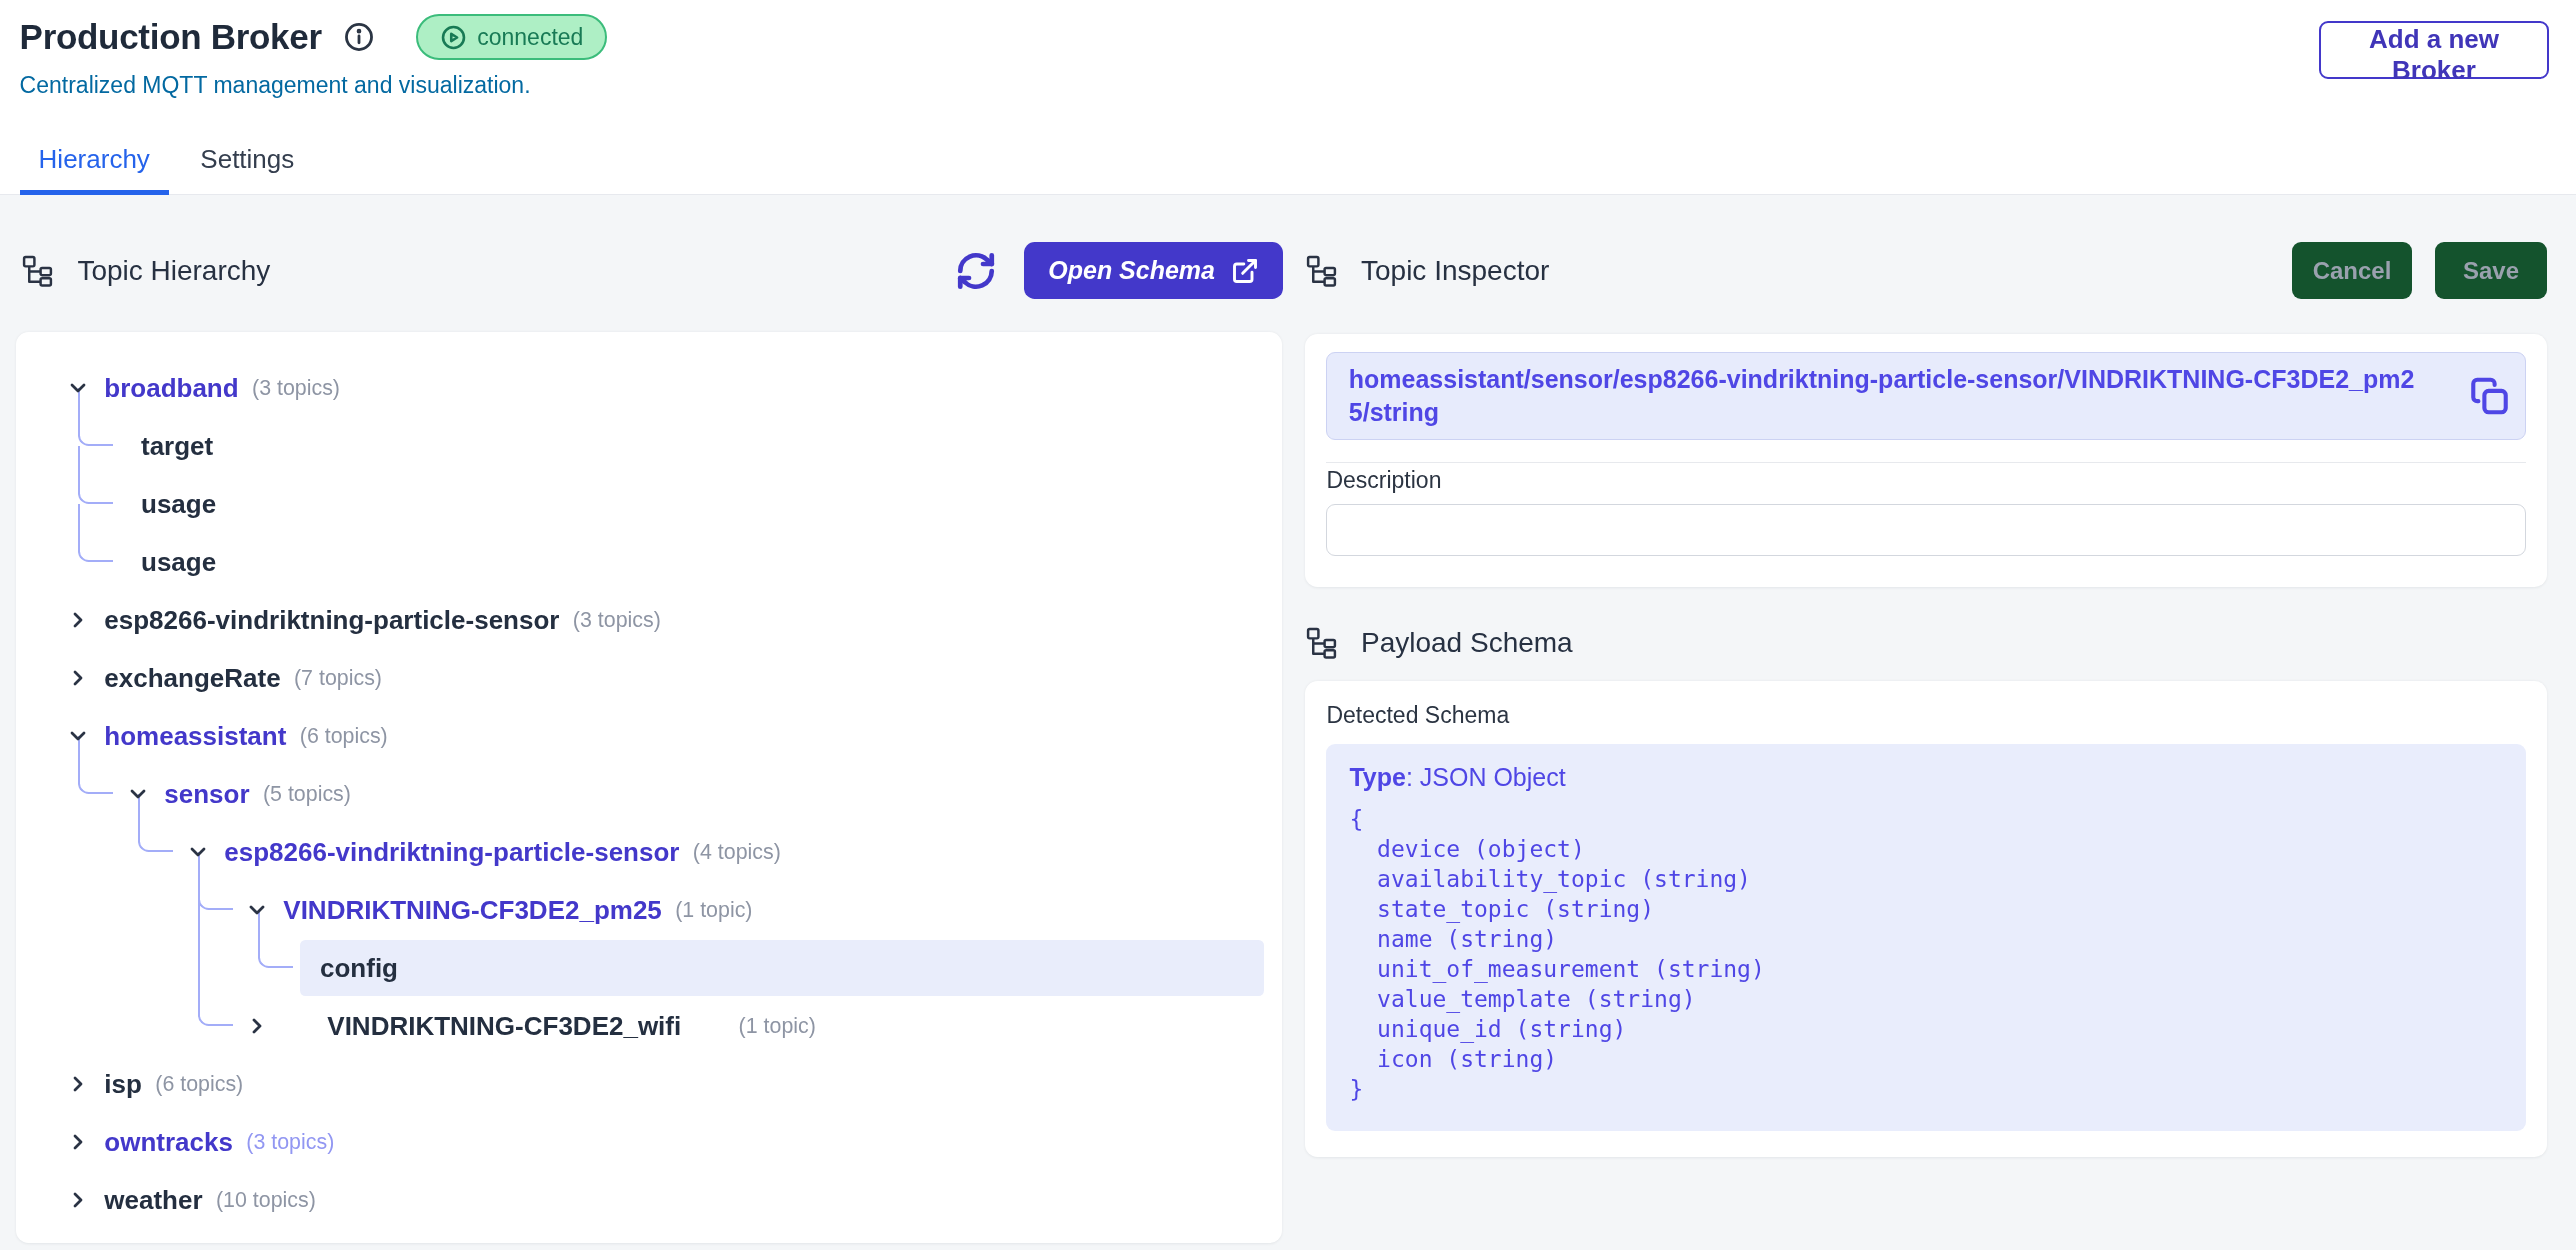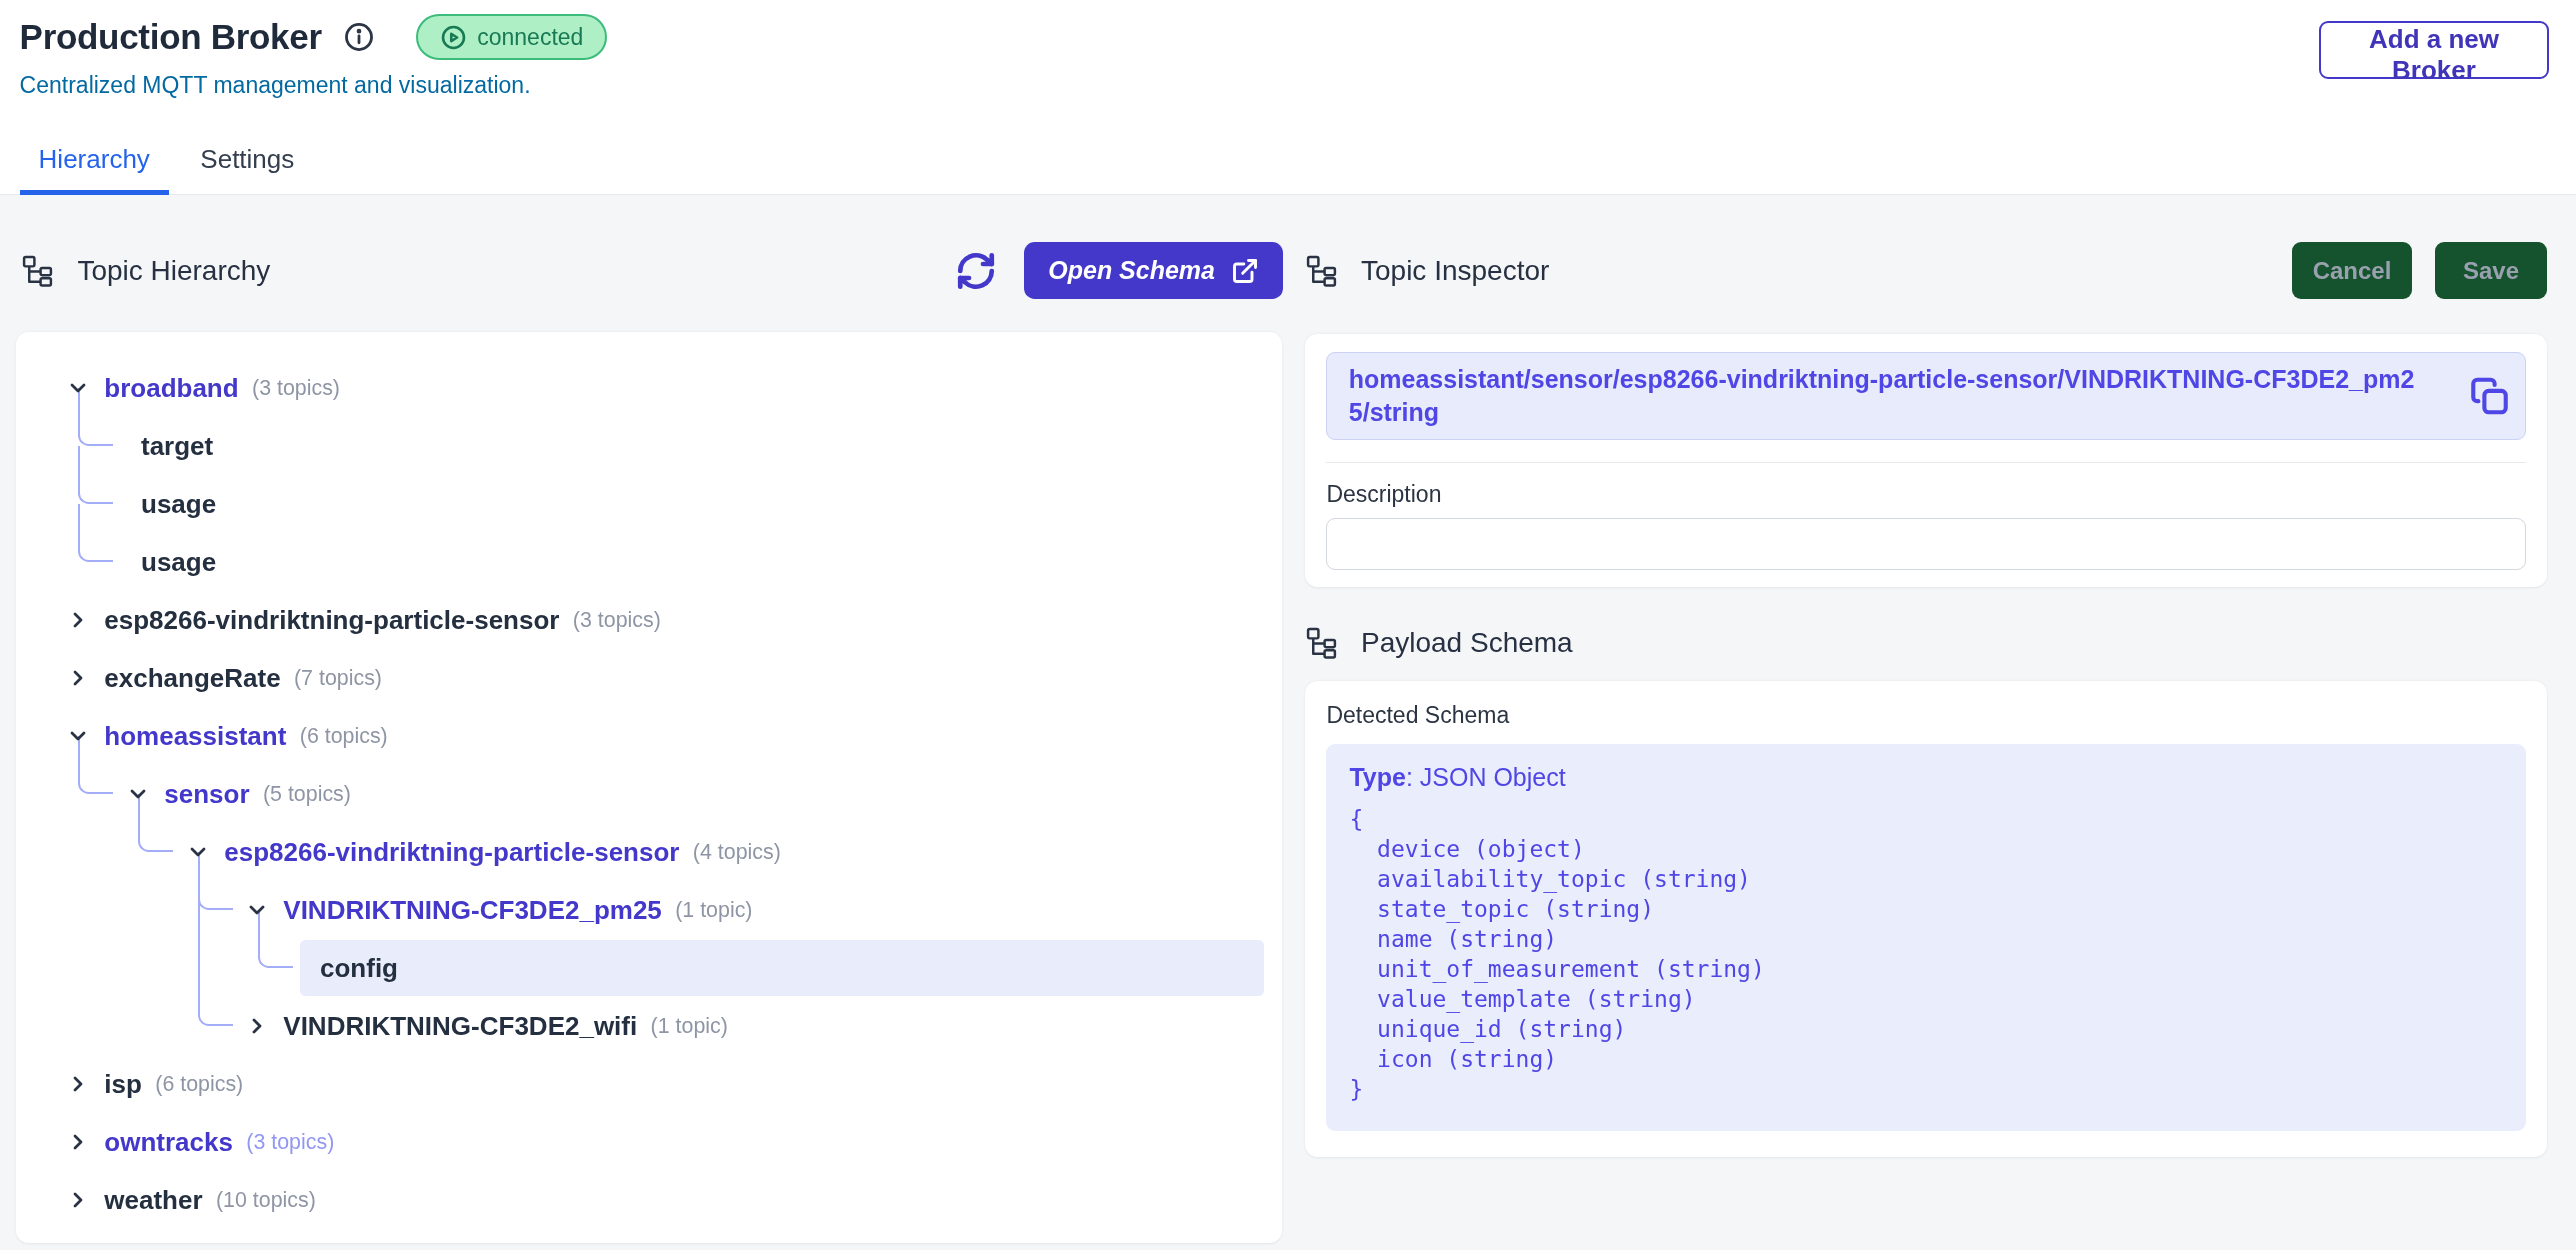--- a/index.html
+++ b/index.html
@@ -56,21 +56,21 @@
   .cancel-btn { width:120px; margin-right:23px; }
   .save-btn { width:112px; }
   .inspector-card { left:1305px; top:139px; width:1242px; height:253px; padding:18px 21.4px; }
   .path-box { position:relative; background:#e7ebfc; border:1.3px solid #ccd2f3; border-radius:9px;
     padding:9.8px 21.4px; min-height:86px; display:flex; align-items:center; }
   .path-text { width:calc(100% - 75px); font-size:25px; font-weight:700; color:#4f46e5; line-height:33px;
     word-break:break-all; }
   .copy-btn { position:absolute; right:14.3px; top:50%; transform:translateY(-50%); background:none; border:none;
     display:flex; padding:0; cursor:pointer; }
   .divider { border:none; border-top:1.8px solid #e7e9ed; margin:22px 0 0 0; }
-  .field-label { margin-top:18px; font-size:23px; color:#2b3442; }
+  .field-label { margin-top:4px; font-size:23px; color:#2b3442; }
   .desc-input { margin-top:10.7px; width:100%; height:52px; border:1.8px solid #d3d7de; border-radius:9px;
     background:#fff; font-size:23px; padding:0 16px; font-family:"Liberation Sans",sans-serif; color:#242f40; }
   .hdr-payload { left:1305px; top:417px; }
   .schema-card { left:1305px; top:486px; width:1242px; height:476px; padding:21.4px; }
   .schema-label { font-size:23px; color:#2b3442; }
   .code-box { margin-top:14.3px; background:#e9edfc; border-radius:9px; padding:19.6px 23px; height:387px; }
   .type-line { font-size:25px; color:#4f46e5; }
   .type-line b { font-weight:700; }
   .schema-pre { font-family:"DejaVu Sans Mono", monospace; font-size:23px; line-height:30px; color:#4f46e5;
     white-space:pre; margin-top:11.6px; }
@@ -225,21 +225,21 @@
             </svg>
           </span>
           <span class="tree-label active">VINDRIKTNING-CF3DE2_pm25</span>
           <span class="tree-count">(1 topic)</span>
         </div>
         <div class="tree-row" style="padding-left: 304px;">
           <div class="row-highlight" style="left: 284px;"></div>
           <div class="elbow" style="left: 242px; width: 35px; height: 58px;"></div>
           <span class="tree-label">config</span>
         </div>
-        <div class="tree-row" style="padding-left: 229px;">
+        <div class="tree-row" style="padding-left: 229px; gap: 44px;">
           <div class="elbow" style="left: 182px; width: 35px; height: 174px;"></div>
           <span class="chev">
             <svg width="24" height="24" viewBox="0 0 24 24" fill="none" stroke="#2a3344" stroke-width="2.8" stroke-linecap="round" stroke-linejoin="round">
               <polyline points="9 6 15 12 9 18"></polyline>
             </svg>
           </span>
           <span class="tree-label">VINDRIKTNING-CF3DE2_wifi</span>
           <span class="tree-count">(1 topic)</span>
         </div>
         <div class="tree-row" style="padding-left: 50px;">

